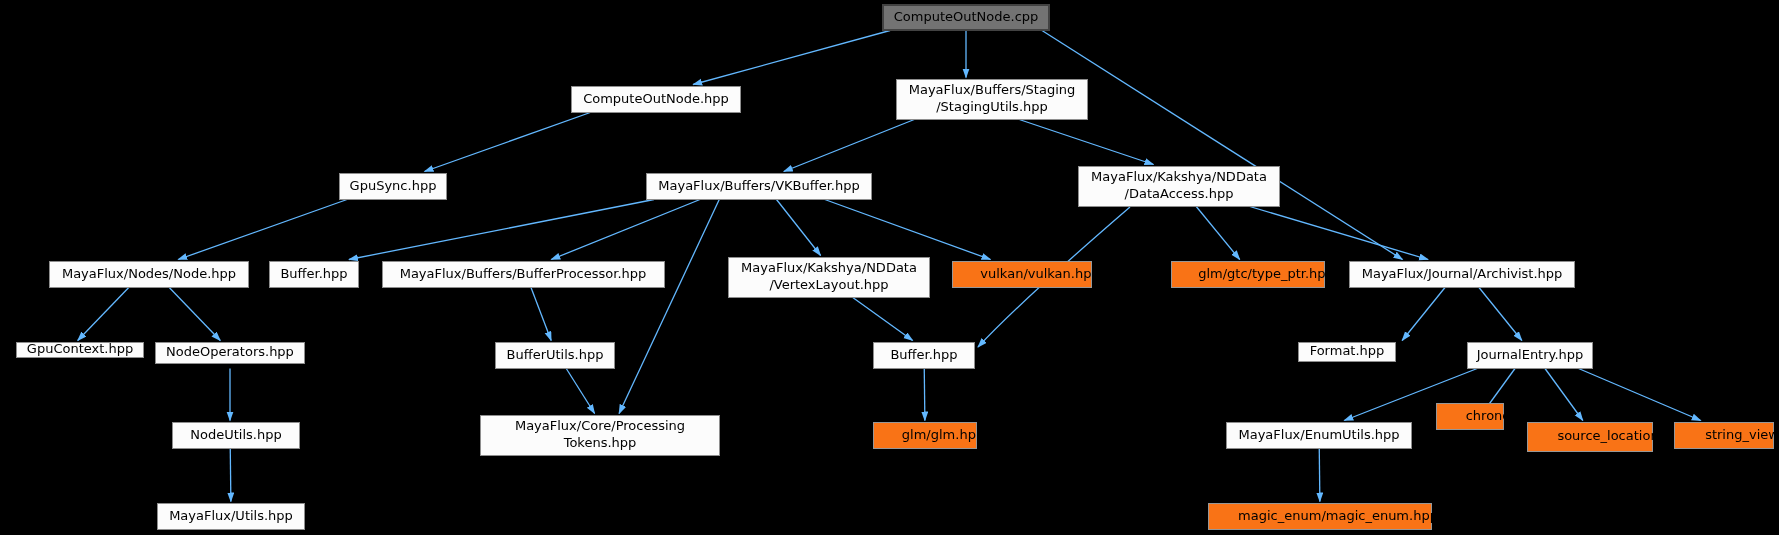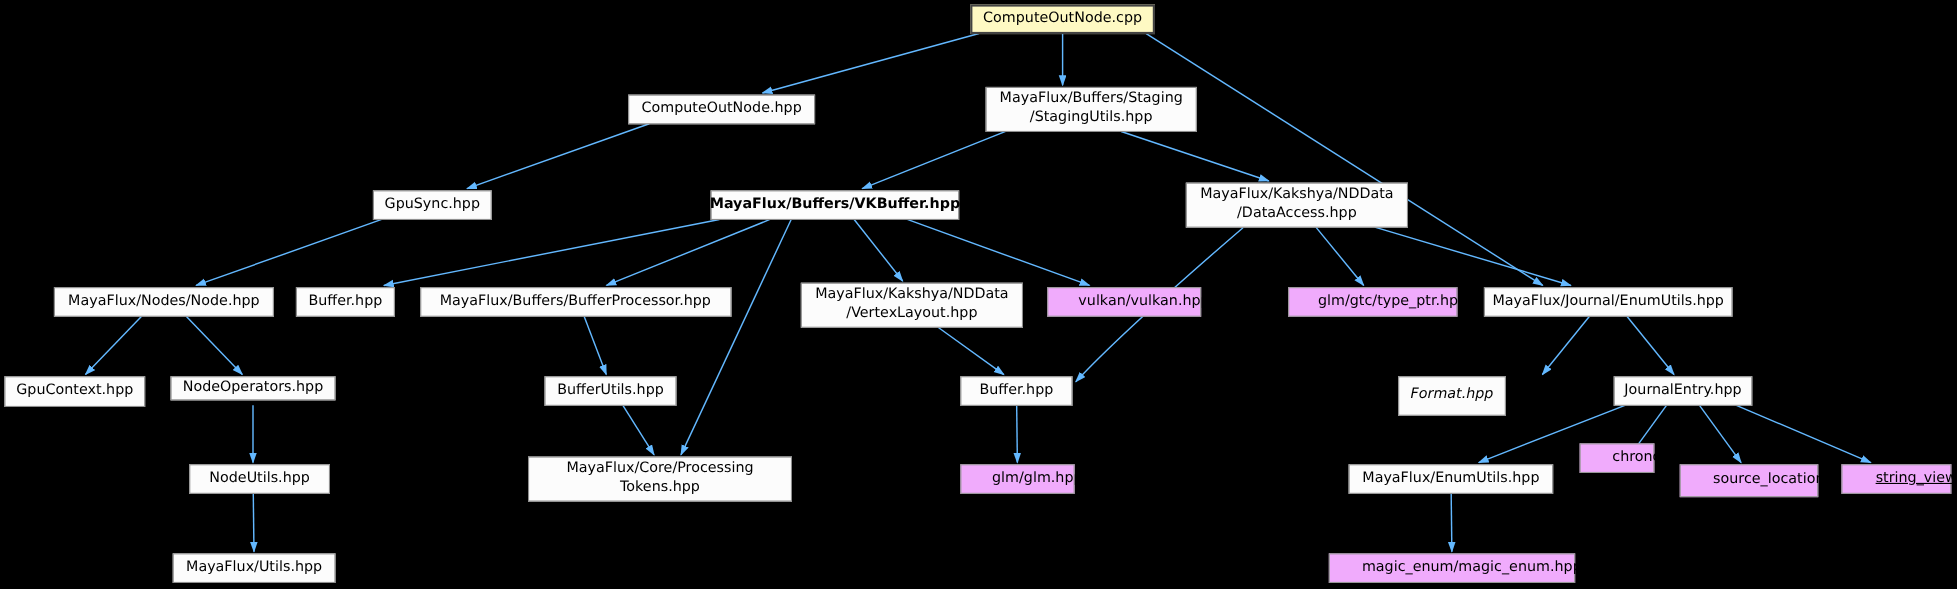--- a/index.html
+++ b/index.html
@@ -16,22 +16,22 @@
     box-sizing:border-box;
     display:flex;align-items:center;justify-content:center;
     text-align:center;
     font-size:13px;line-height:1.3;
     color:#000;
     white-space:pre-line;
     padding:0 4px;
     cursor:pointer;
   }
   .node.internal{background:#fcfcfc;border:1.5px solid #8e8e8e;}
-  .node.external{background:#f0abfc;border:1.5px solid #979797;cursor:default;padding-left:40px;}
-  .node.current{background:#fef9c3;border:2px solid #424242;cursor:default;}
+  .node.external{background:#f97316;border:1.5px solid #979797;cursor:default;padding-left:40px;}
+  .node.current{background:#737373;border:2px solid #424242;cursor:default;}
 </style>
 </head>
 <body>
 
 <div class="stage">
   <svg class="edges" width="1779" height="535" viewBox="0 0 1779 535">
     <defs>
       <marker id="arrow" markerWidth="10" markerHeight="8" refX="9" refY="3.5" orient="auto" markerUnits="userSpaceOnUse">
         <path d="M0,0 L10,3.5 L0,7 Z" fill="#63b8ff"></path>
       </marker>
@@ -68,41 +68,41 @@
         <path d="M1578.5,368.5 L1700.72,420.5" fill="none" stroke="#63b8ff" stroke-width="1.3" marker-end="url(#arrow)"></path>
         <path d="M1319.25,448.5 L1319.88,501.5" fill="none" stroke="#63b8ff" stroke-width="1.3" marker-end="url(#arrow)"></path>
       </g>
   </svg>
   <div id="node-layer">
       <div class="node current" style="left: 882px; top: 3.5px; width: 168px; height: 27px;">ComputeOutNode.cpp</div>
       <div class="node internal" style="left: 571px; top: 85.5px; width: 170px; height: 27px;">ComputeOutNode.hpp</div>
       <div class="node internal" style="left: 870px; top: 78.5px; width: 192px; height: 41px; margin-left: 26px;">MayaFlux/Buffers/Staging
 /StagingUtils.hpp</div>
       <div class="node internal" style="left: 339px; top: 172.5px; width: 108px; height: 27px;">GpuSync.hpp</div>
-      <div class="node internal" style="left: 646px; top: 172.5px; width: 226px; height: 27px; font-weight: bold;">MayaFlux/Buffers/VKBuffer.hpp</div>
+      <div class="node internal" style="left: 646px; top: 172.5px; width: 226px; height: 27px;">MayaFlux/Buffers/VKBuffer.hpp</div>
       <div class="node internal" style="left: 1078px; top: 165.5px; width: 202px; height: 41px;">MayaFlux/Kakshya/NDData
 /DataAccess.hpp</div>
       <div class="node internal" style="left: 49px; top: 260.5px; width: 200px; height: 27px;">MayaFlux/Nodes/Node.hpp</div>
       <div class="node internal" style="left: 269px; top: 260.5px; width: 90px; height: 27px;">Buffer.hpp</div>
       <div class="node internal" style="left: 381.5px; top: 260.5px; width: 283px; height: 27px;">MayaFlux/Buffers/BufferProcessor.hpp</div>
       <div class="node internal" style="left: 728px; top: 256.5px; width: 202px; height: 41px;">MayaFlux/Kakshya/NDData
 /VertexLayout.hpp</div>
       <div class="node external" style="left: 952px; top: 260.5px; width: 140px; height: 27px;">vulkan/vulkan.hpp</div>
       <div class="node external" style="left: 1171px; top: 260.5px; width: 154px; height: 27px;">glm/gtc/type_ptr.hpp</div>
-      <div class="node internal" style="left: 1349px; top: 260.5px; width: 226px; height: 27px;">MayaFlux/Journal/EnumUtils.hpp</div>
-      <div class="node internal" style="left: 4px; top: 341.5px; width: 128px; height: 28px;">GpuContext.hpp</div>
+      <div class="node internal" style="left: 1349px; top: 260.5px; width: 226px; height: 27px;">MayaFlux/Journal/Archivist.hpp</div>
+      <div class="node internal" style="left: 16px; top: 341.5px; width: 128px; height: 16px;">GpuContext.hpp</div>
       <div class="node internal" style="left: 155px; top: 341.5px; width: 150px; height: 22px;">NodeOperators.hpp</div>
       <div class="node internal" style="left: 495px; top: 341.5px; width: 120px; height: 27px;">BufferUtils.hpp</div>
       <div class="node internal" style="left: 873px; top: 341.5px; width: 102px; height: 27px;">Buffer.hpp</div>
-      <div class="node internal" style="left: 1271px; top: 341.5px; width: 98px; height: 36px; font-style: italic;">Format.hpp</div>
+      <div class="node internal" style="left: 1298px; top: 341.5px; width: 98px; height: 20px;">Format.hpp</div>
       <div class="node internal" style="left: 1467px; top: 341.5px; width: 126px; height: 27px;">JournalEntry.hpp</div>
       <div class="node internal" style="left: 172px; top: 421.5px; width: 128px; height: 27px;">NodeUtils.hpp</div>
       <div class="node internal" style="left: 480px; top: 414.5px; width: 240px; height: 41px;">MayaFlux/Core/Processing
 Tokens.hpp</div>
       <div class="node external" style="left: 873px; top: 421.5px; width: 104px; height: 27px;">glm/glm.hpp</div>
       <div class="node internal" style="left: 1226px; top: 421.5px; width: 186px; height: 27px;">MayaFlux/EnumUtils.hpp</div>
       <div class="node external" style="left: 1436px; top: 403px; width: 68px; height: 27px;">chrono</div>
       <div class="node external" style="left: 1527px; top: 421.5px; width: 126px; height: 30px;">source_location</div>
-      <div class="node external" style="left: 1674px; top: 421.5px; width: 100px; height: 27px; text-decoration: underline;">string_view</div>
+      <div class="node external" style="left: 1674px; top: 421.5px; width: 100px; height: 27px;">string_view</div>
       <div class="node internal" style="left: 157px; top: 502.5px; width: 148px; height: 27px;">MayaFlux/Utils.hpp</div>
       <div class="node external" style="left: 1208px; top: 502.5px; width: 224px; height: 27px;">magic_enum/magic_enum.hpp</div>
     </div>
 </div>
 
 </body></html>

